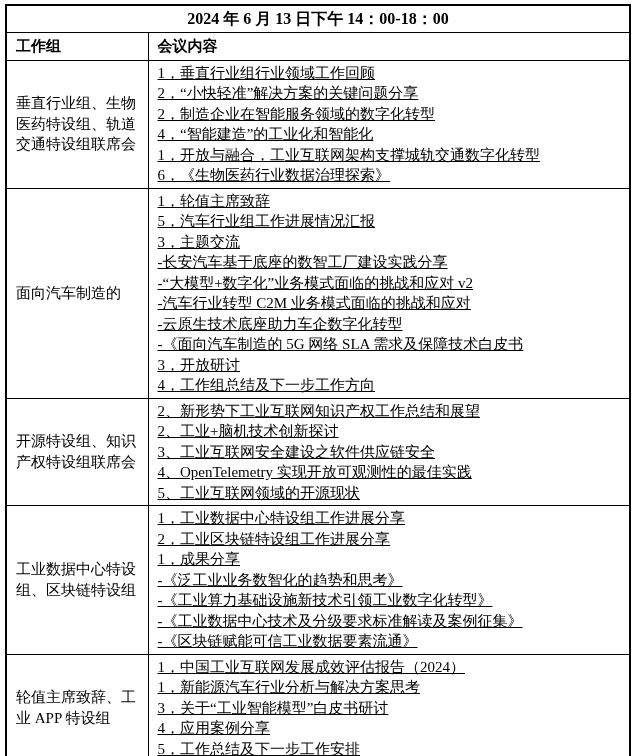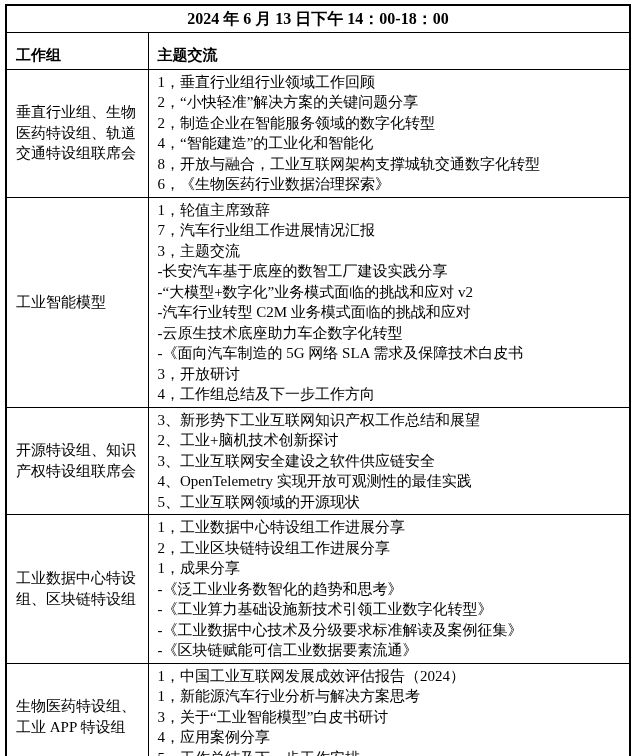--- a/index.html
+++ b/index.html
@@ -22,80 +22,80 @@
     overflow:hidden;
   }
   th{text-align:left;font-weight:bold;}
   .title-cell{
     text-align:center;font-weight:bold;font-size:16px;
     padding:3px 4px;line-height:20px;
   }
   col.c-group{width:142px;}
   .group-cell{vertical-align:middle;margin-top:20px;}
   .group-cell span{display:inline-block;}
-  .content-cell{vertical-align:middle;}
+  .content-cell{vertical-align:middle;text-decoration:underline;}
   .line{white-space:nowrap;}
-  .header-row th{padding-top:12px;padding-bottom:3px;}
+  .header-row th{padding-top:3px;padding-bottom:3px;}
 </style>
 </head>
 <body>
 
 <div class="page">
   <table class="agenda">
     <colgroup>
       <col class="c-group">
       <col class="c-content">
     </colgroup>
     <tbody>
       <tr>
         <td class="title-cell" colspan="2">2024 年 6 月 13 日下午 14：00-18：00</td>
       </tr>
       <tr class="header-row">
         <th>工作组</th>
-        <th>主题交流</th>
+        <th>会议内容</th>
       </tr>
 
   <tr>
     <td class="group-cell">
       <span>垂直行业组、生物医药特设组、轨道交通特设组联席会</span>
     </td>
     <td class="content-cell">
             <div class="line">1，垂直行业组行业领域工作回顾</div>
             <div class="line">2，“小快轻准”解决方案的关键问题分享</div>
             <div class="line">2，制造企业在智能服务领域的数字化转型</div>
             <div class="line">4，“智能建造”的工业化和智能化</div>
-            <div class="line">8，开放与融合，工业互联网架构支撑城轨交通数字化转型</div>
+            <div class="line">1，开放与融合，工业互联网架构支撑城轨交通数字化转型</div>
             <div class="line">6，《生物医药行业数据治理探索》</div>
           </td>
   </tr>
 
   <tr>
     <td class="group-cell">
-      <span>工业智能模型</span>
+      <span>面向汽车制造的</span>
     </td>
     <td class="content-cell">
             <div class="line">1，轮值主席致辞</div>
-            <div class="line">7，汽车行业组工作进展情况汇报</div>
+            <div class="line">5，汽车行业组工作进展情况汇报</div>
             <div class="line">3，主题交流</div>
             <div class="line">-长安汽车基于底座的数智工厂建设实践分享</div>
             <div class="line">-“大模型+数字化”业务模式面临的挑战和应对 v2</div>
             <div class="line">-汽车行业转型 C2M 业务模式面临的挑战和应对</div>
             <div class="line">-云原生技术底座助力车企数字化转型</div>
             <div class="line">-《面向汽车制造的 5G 网络 SLA 需求及保障技术白皮书</div>
             <div class="line">3，开放研讨</div>
             <div class="line">4，工作组总结及下一步工作方向</div>
           </td>
   </tr>
 
   <tr>
     <td class="group-cell">
       <span>开源特设组、知识产权特设组联席会</span>
     </td>
     <td class="content-cell">
-            <div class="line">3、新形势下工业互联网知识产权工作总结和展望</div>
+            <div class="line">2、新形势下工业互联网知识产权工作总结和展望</div>
             <div class="line">2、工业+脑机技术创新探讨</div>
             <div class="line">3、工业互联网安全建设之软件供应链安全</div>
             <div class="line">4、OpenTelemetry 实现开放可观测性的最佳实践</div>
             <div class="line">5、工业互联网领域的开源现状</div>
           </td>
   </tr>
 
   <tr>
     <td class="group-cell">
       <span>工业数据中心特设组、区块链特设组</span>
@@ -106,21 +106,21 @@
             <div class="line">1，成果分享</div>
             <div class="line">-《泛工业业务数智化的趋势和思考》</div>
             <div class="line">-《工业算力基础设施新技术引领工业数字化转型》</div>
             <div class="line">-《工业数据中心技术及分级要求标准解读及案例征集》</div>
             <div class="line">-《区块链赋能可信工业数据要素流通》</div>
           </td>
   </tr>
 
   <tr>
     <td class="group-cell">
-      <span>生物医药特设组、工业 APP 特设组</span>
+      <span>轮值主席致辞、工业 APP 特设组</span>
     </td>
     <td class="content-cell">
             <div class="line">1，中国工业互联网发展成效评估报告（2024）</div>
             <div class="line">1，新能源汽车行业分析与解决方案思考</div>
             <div class="line">3，关于“工业智能模型”白皮书研讨</div>
             <div class="line">4，应用案例分享</div>
             <div class="line">5，工作总结及下一步工作安排</div>
           </td>
   </tr>
 </tbody>

